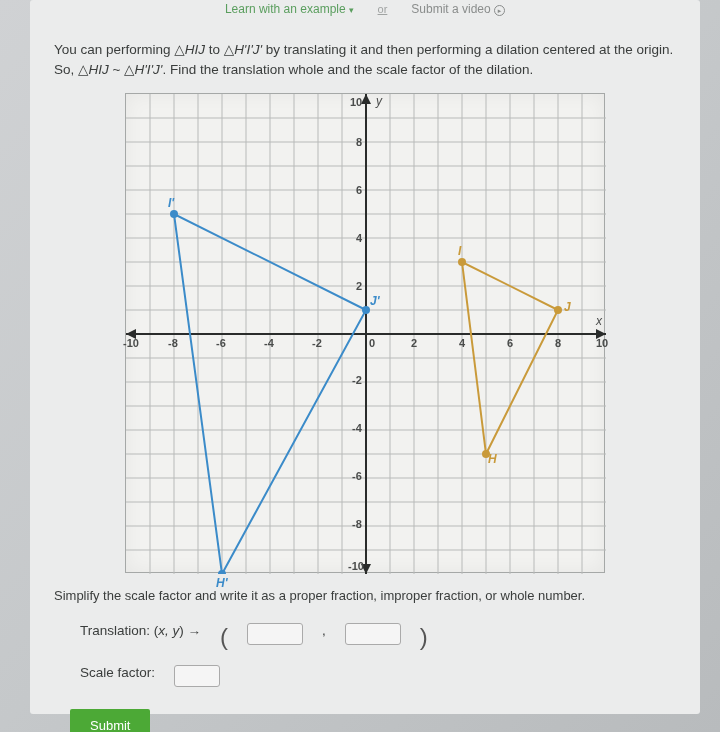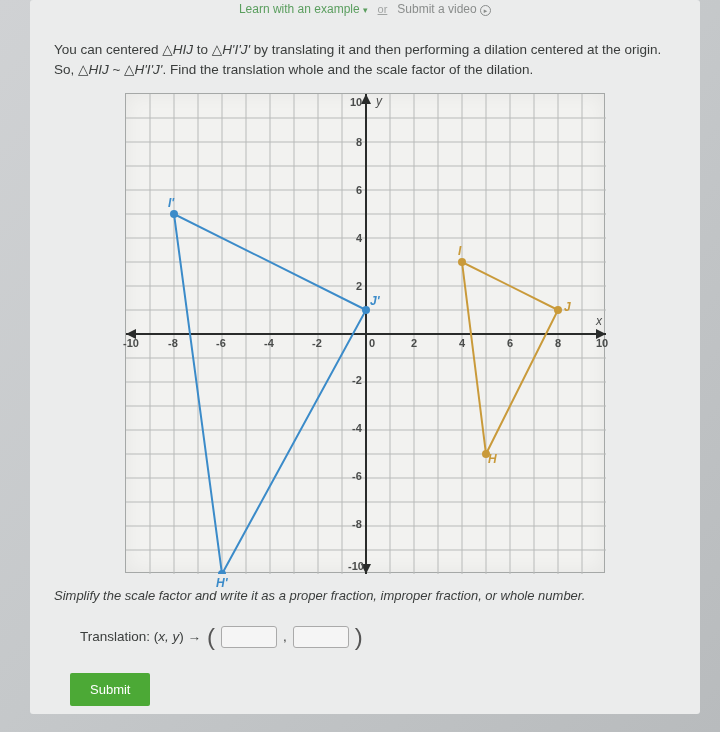--- a/index.html
+++ b/index.html
@@ -17,21 +17,21 @@
       left: 30px;
       right: 20px;
       bottom: 18px;
       background: #ebecec;
       border-radius: 3px;
     }
     .top-links {
       display: flex;
       justify-content: center;
       align-items: center;
-      gap: 10px;
+      gap: 24px;
       padding-top: 2px;
       font-size: 12px;
       color: #8a8d8c;
     }
     .link { color: #8a8d8c; cursor: pointer; }
     .link-green { color: #5a9e5e; }
     .or-text { color: #a0a3a2; font-size: 11px; text-decoration: underline; }
     .chevron { font-size: 9px; }
     .play-circle {
       display: inline-block;
@@ -57,34 +57,32 @@
       width: 480px;
       height: 480px;
       background: #f2f2f0;
       border: 1px solid #a5a8a7;
       position: relative;
       box-shadow: inset 0 0 20px rgba(0,0,0,0.05);
     }
     .instruction {
       padding: 14px 24px 10px 24px;
       font-size: 13px;
-      font-style: italic;
       color: #3a3d3c;
       line-height: 1.4;
     }
     .answer-area {
       padding: 8px 50px;
       font-size: 13.5px;
       color: #3a3d3c;
     }
     .answer-row {
       display: flex;
-      align-items: center;
       margin-bottom: 14px;
-      gap: 6px;
+      gap: 19px;
     }
     .paren { font-size: 24px; font-weight: 300; color: #555; }
     .answer-input {
       width: 56px;
       height: 22px;
       border: 1px solid #aaa;
       background: #f5f5f5;
       border-radius: 3px;
       padding: 0 4px;
       font-size: 12px;
@@ -130,21 +128,21 @@
       <span class="chevron">▾</span>
     </span>
     <span class="or-text">or</span>
     <span class="link">
       <span>Submit a video</span>
       <span class="play-circle">▸</span>
     </span>
   </div>
 
   <div class="question">
-    <span>You can centered △</span><i>HIJ</i><span> to △</span><i>H'I'J'</i><span> by translating it and then performing a dilation centered at the origin. So, △</span><i>HIJ</i><span> ~ △</span><i>H'I'J'</i><span>. Find the translation whole and the scale factor of the dilation.</span>
+    <span>You can performing △</span><i>HIJ</i><span> to △</span><i>H'I'J'</i><span> by translating it and then performing a dilation centered at the origin. So, △</span><i>HIJ</i><span> ~ △</span><i>H'I'J'</i><span>. Find the translation whole and the scale factor of the dilation.</span>
   </div>
 
   <div class="graph-container">
     <div class="graph">
       <svg width="480" height="480" viewBox="0 0 480 480">
 
         <g stroke="#b8bab9" stroke-width="1">
           <line x1="24" y1="0" x2="24" y2="480"></line>
             <line x1="48" y1="0" x2="48" y2="480"></line>
             <line x1="72" y1="0" x2="72" y2="480"></line>
@@ -242,16 +240,20 @@
 
   <div class="answer-area">
     <div class="answer-row">
       <span><span>Translation: (</span><i>x, y</i><span>) →</span></span>
       <span class="paren">(</span>
       <input class="answer-input" style="">
       <span>,</span>
       <input class="answer-input" style="">
       <span class="paren">)</span>
     </div>
+    <div class="answer-row">
+      <span>Scale factor:</span>
+      <input class="answer-input small" style="">
+    </div>
   </div>
 
   <button class="submit-btn">Submit</button>
 </div>
 
 </body></html>

